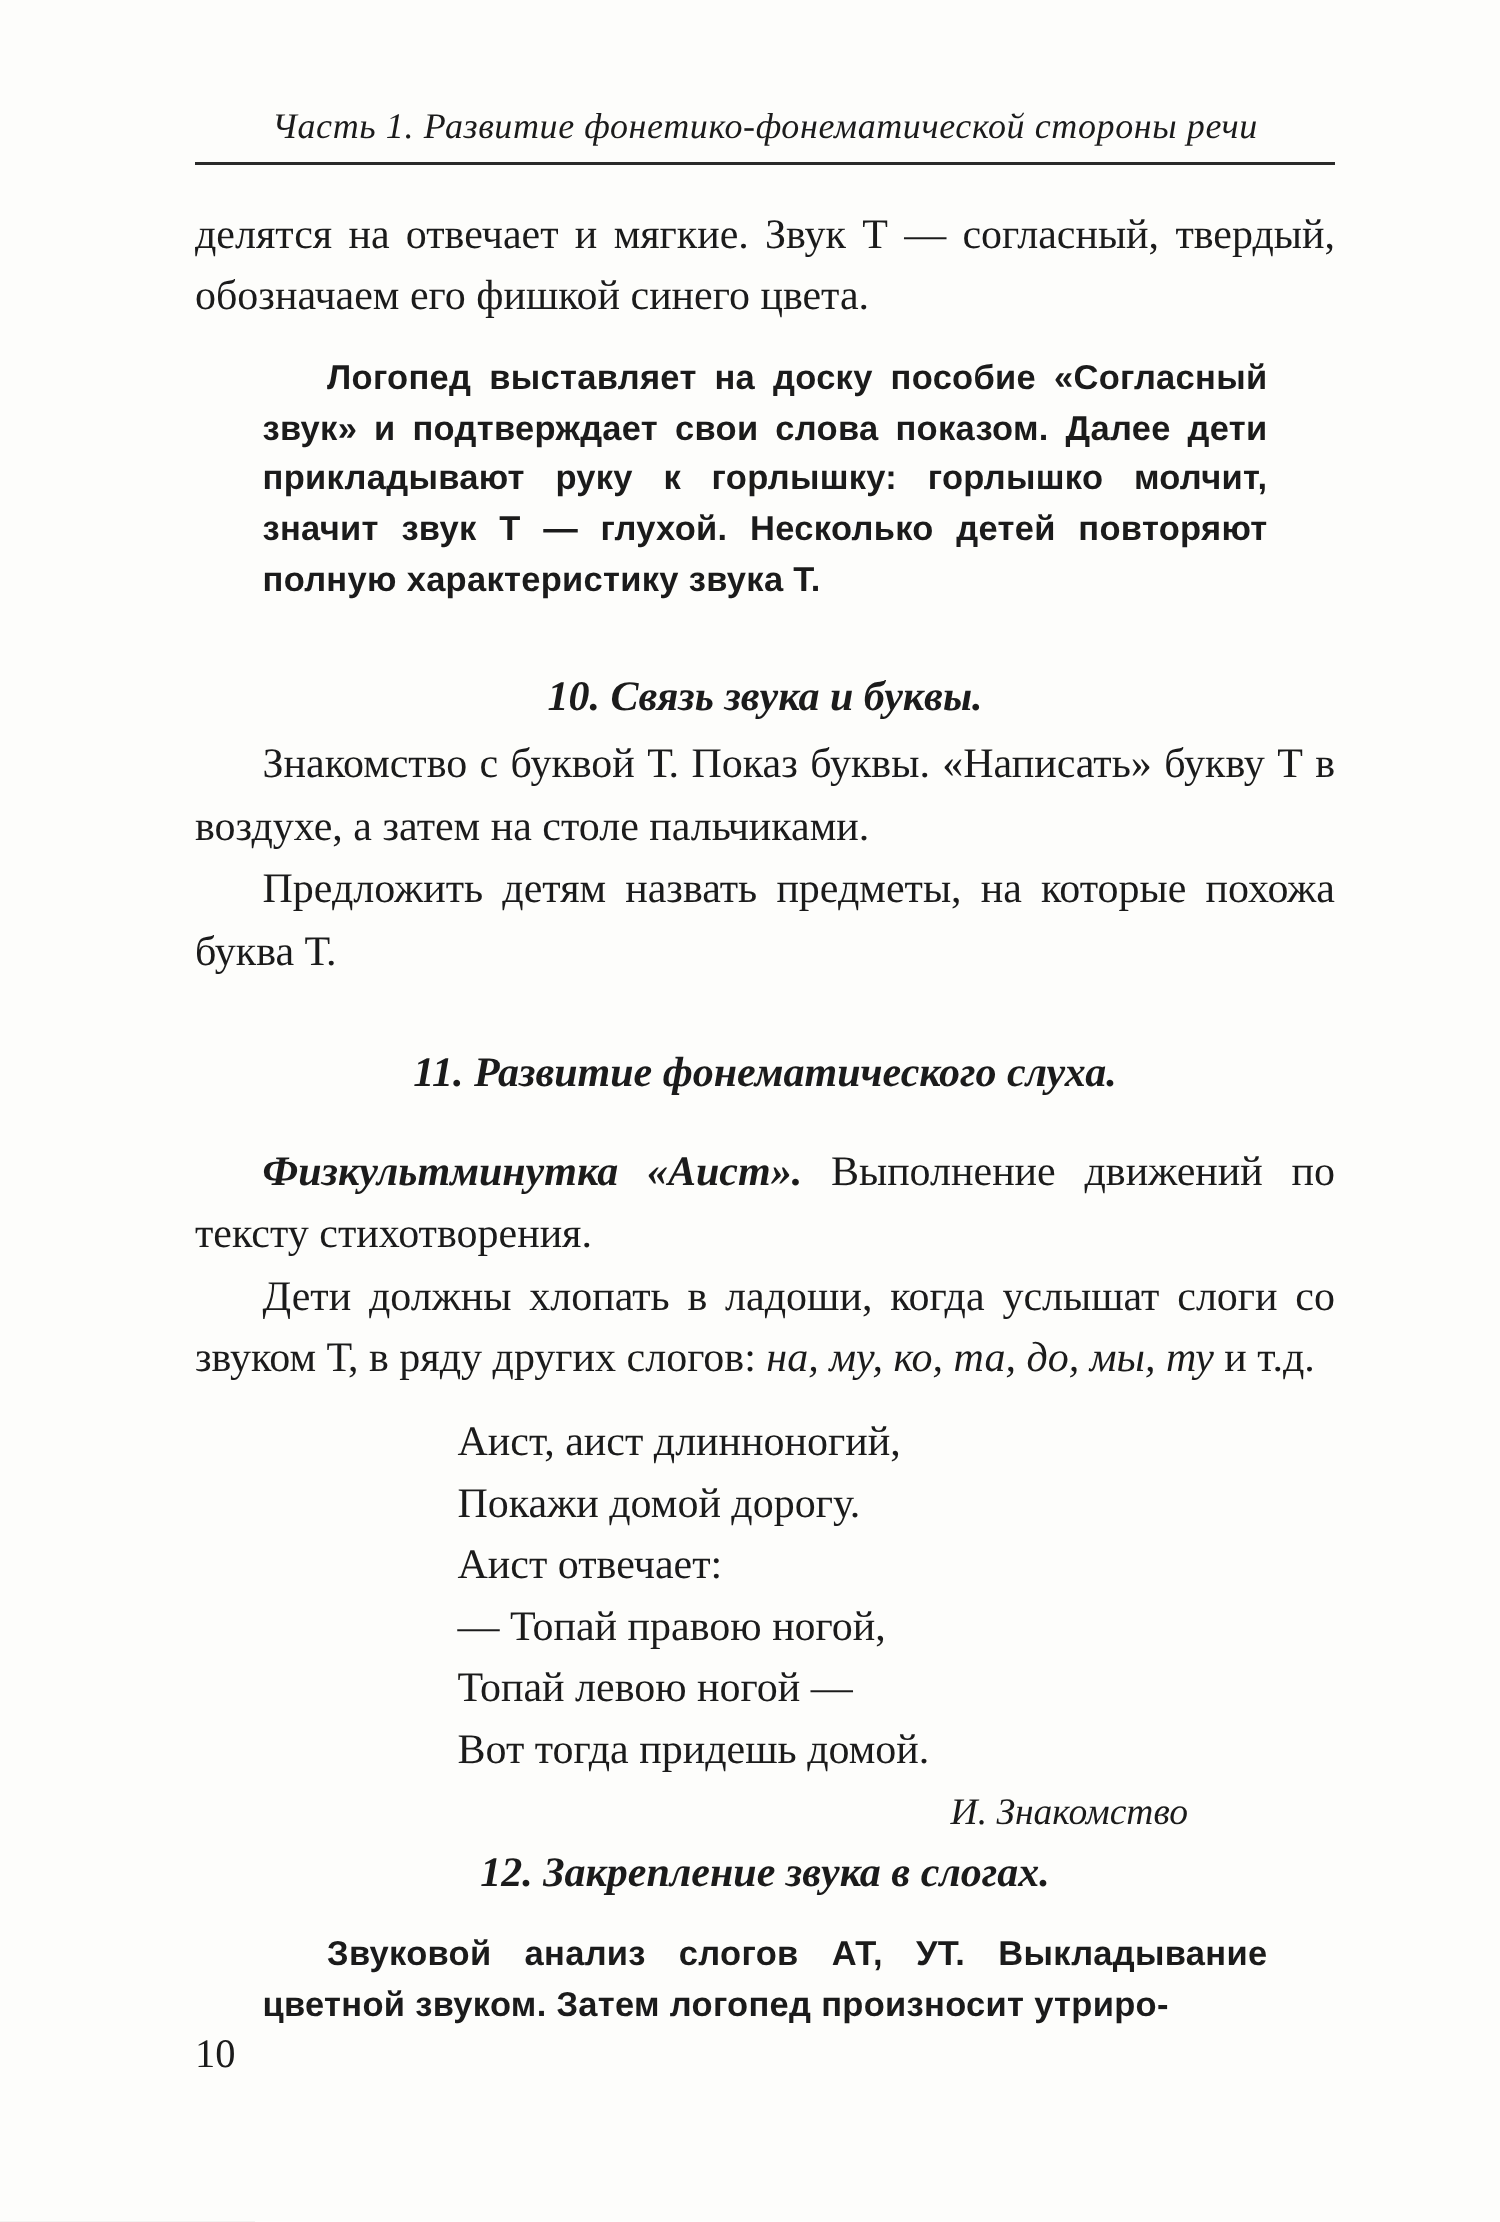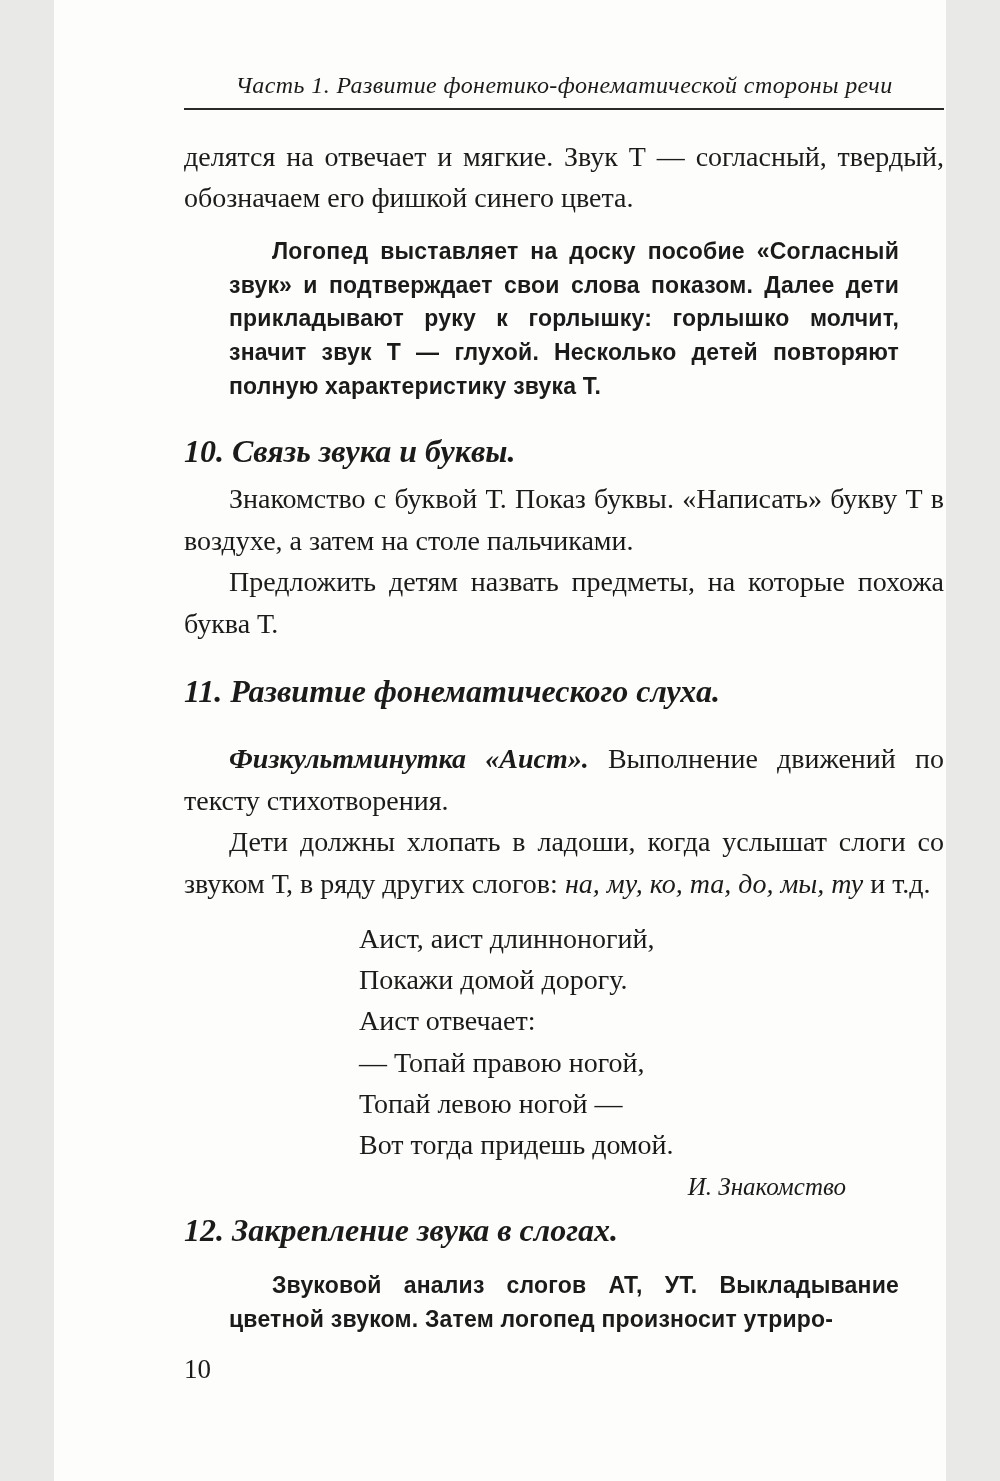--- a/index.html
+++ b/index.html
@@ -1,18 +1,18 @@
 <!DOCTYPE html>
 <html><head>
 <meta charset="utf-8">
 <style>
   html,body{margin:0;padding:0;background:#e9e9e7;}
   .page{
     position:relative;
-    width:892px;height:1481px;
+    width:1000px;height:1481px;
     margin:0 auto;
     background:#fdfdfb;
     color:#1b1b1b;
     box-sizing:border-box;
     overflow:hidden;
     font-family:"Liberation Serif", serif;
   }
   .column{
     position:absolute;
     left:130px;top:72px;
@@ -48,25 +48,26 @@
     font-size:23px;
     line-height:1.47;
     text-align:justify;
     text-indent:43px;
     width:670px;
     margin:16px 0 16px 45px;
     letter-spacing:0.2px;
   }
   
   .heading{
-    font-size:32px;
+    font-size:28px;
     line-height:1.45;
     font-weight:bold;
     font-style:italic;
-    margin:24px 0 4px 0;
+    margin:41px 0 4px 0;
+    text-align:center;
   }
   .heading-sub{
     font-size:28px;
     line-height:1.45;
     font-weight:bold;
     font-style:italic;
     margin:0 0 4px 0;
     text-indent:45px;
   }
   .tight{margin-top:0;}

